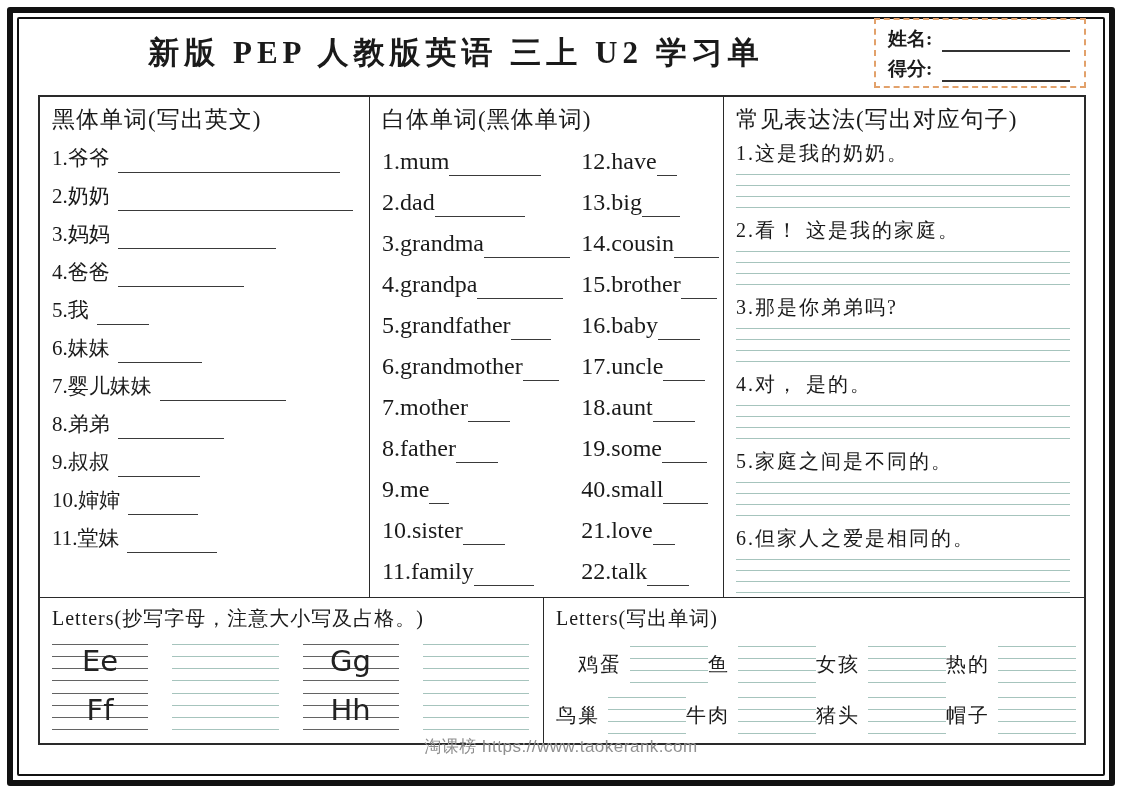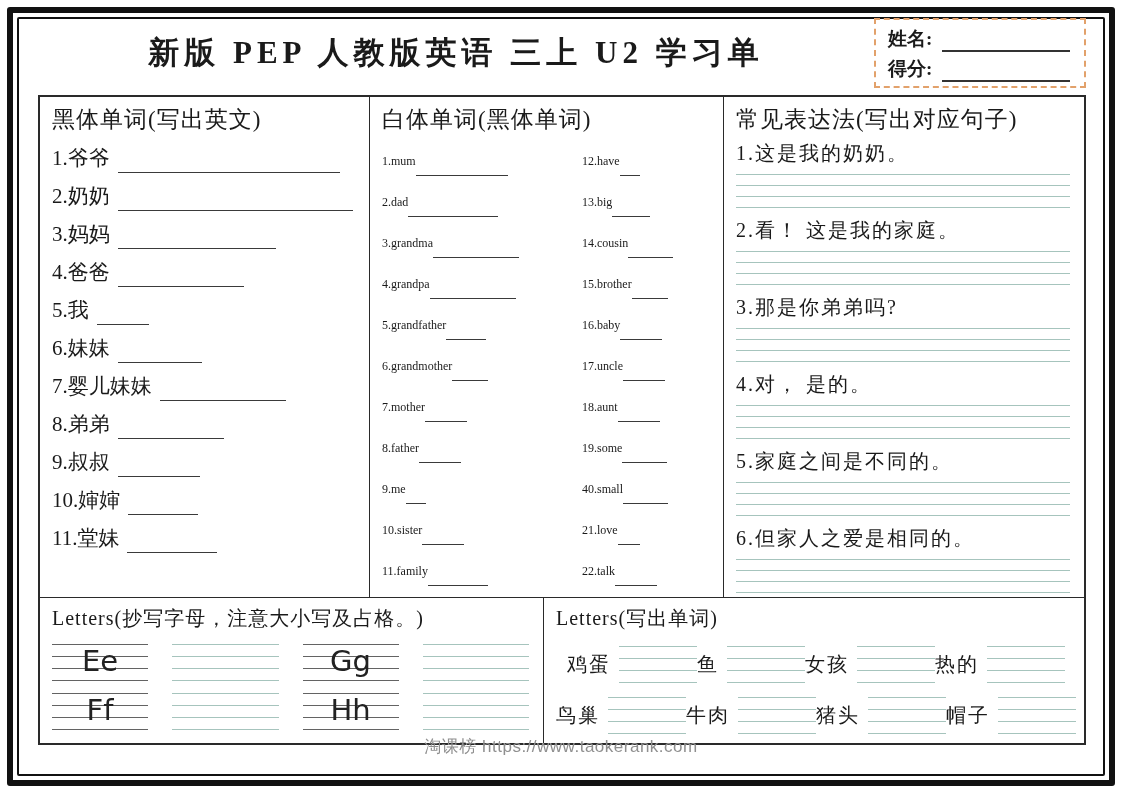--- a/index.html
+++ b/index.html
@@ -26,21 +26,21 @@
   .col1{width:330px;border-right:1.5px solid #2a2a2a;}
   .col2{width:354px;border-right:1.5px solid #2a2a2a;padding-right:4px;}
   .col3{flex:1;padding-right:14px;}
   .col-title{font-size:23px;line-height:30px;letter-spacing:1px;}
 
   .word-item{height:38px;display:flex;align-items:flex-end;font-size:21px;line-height:30px;white-space:nowrap;}
   .blank{display:inline-block;border-bottom:1.5px solid #3a3a3a;height:4px;margin-left:8px;}
   .sub-cols{display:flex;}
   .sub-left{width:200px;}
   .sub-right{flex:1;}
-  .sub-cols .word-item{height:41px;font-size:12px;}
+  .sub-cols .word-item{height:41px;font-size:24px;}
   .sub-cols .blank{margin-left:0;}
 
   .expr-group{margin-top:3px;}
   .expr-prompt{font-size:20px;line-height:30px;letter-spacing:2px;white-space:nowrap;}
   .ruled{height:35px;margin-top:6px;margin-bottom:6px;
          background-image:repeating-linear-gradient(to bottom,#a6c4bd 0 1px,transparent 1px 11px);}
 
   
   .bottom-row{display:flex;height:145px;}
   .b-left{width:545px;border-right:1.5px solid #2a2a2a;box-sizing:border-box;padding:6px 14px 16px 12px;}
@@ -48,21 +48,21 @@
   .b-title{font-size:20px;line-height:28px;letter-spacing:1px;}
 
   .stave{height:37px;background-image:repeating-linear-gradient(to bottom,#a6c4bd 0 1px,transparent 1px 12px);}
   .stave.dark{background-image:repeating-linear-gradient(to bottom,#636363 0 1px,transparent 1px 12px);}
   .copy-row{display:flex;align-items:center;gap:24px;margin-top:12px;}
   .sample{position:relative;width:96px;flex:none;}
   .sample .letters{position:absolute;left:50%;top:50%;transform:translate(-50%,-54%);
                    font-family:"DejaVu Sans", sans-serif;font-size:29px;line-height:29px;color:#222;}
   .practice{flex:1;}
 
-  .words-row{display:flex;align-items:center;justify-content:center;margin-top:14px;}
+  .words-row{display:flex;align-items:center;justify-content:flex-end;margin-top:14px;}
   .word-pair{display:flex;align-items:center;}
   .word-pair .w{font-size:20px;letter-spacing:2px;margin-right:8px;white-space:nowrap;}
   .word-pair .stave{width:78px;}
 
   .watermark{position:absolute;left:0;right:0;top:735px;text-align:center;
              font-family:"Liberation Sans", sans-serif;font-size:17px;color:#8f8f8f;letter-spacing:.5px;}
 </style>
 </head>
 <body>
 

